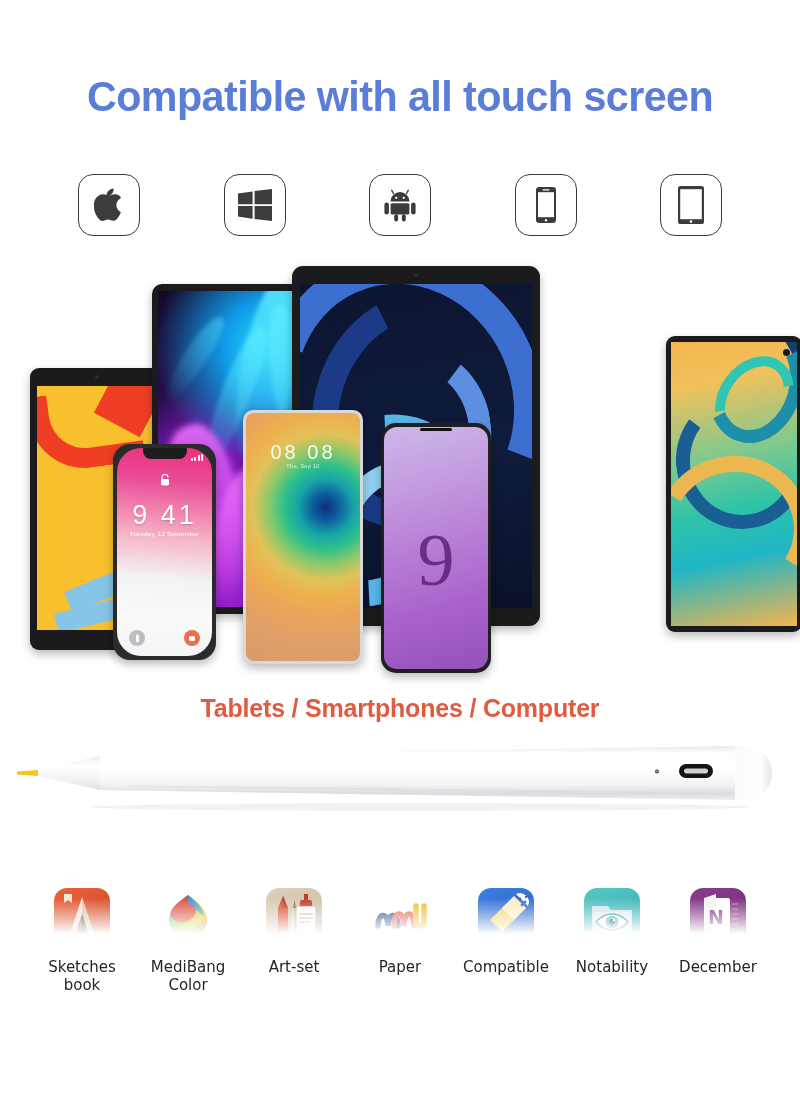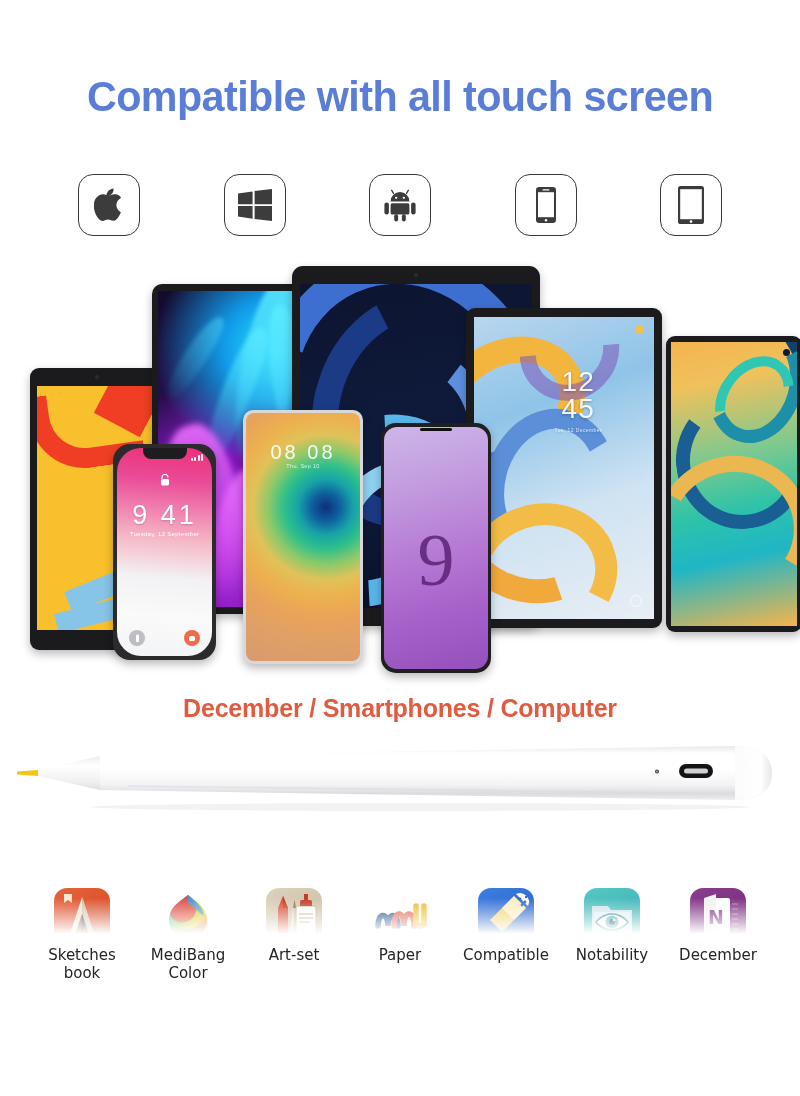--- a/index.html
+++ b/index.html
@@ -183,21 +183,21 @@
   
   .apps {
     position: absolute;
     top: 888px; left: 34px;
     width: 732px; height: 120px;
     display: flex; justify-content: space-between; align-items: flex-start;
   }
   .app { width: 96px; display: flex; flex-direction: column; align-items: center; }
   .app-icon { width: 56px; height: 56px; border-radius: 13px; overflow: hidden; position: relative; display:flex; align-items:center; justify-content:center; }
   .app-label {
-    margin-top: 3px; text-align: center;
+    margin-top: 15px; text-align: center;
     font-size: 15px; color: #252525; line-height: 1.18;
     font-family: "DejaVu Sans", sans-serif;
   }
 </style>
 </head>
 <body>
 
 <div class="headline">Compatible with all touch screen</div>
 
 <div class="os-row">
@@ -292,38 +292,20 @@
     <div class="cam-dot"></div>
     <div class="scr">
       <div class="air-ring" style="left:-14%;top:-10%;width:118%;height:92%;border-width:30px;border-color:#3d6fd0 #3d6fd0 transparent transparent;transform:rotate(-24deg);"></div>
       <div class="air-ring" style="left:6%;top:2%;width:86%;height:74%;border-width:26px;border-color:transparent transparent #1b3b86 #1b3b86;transform:rotate(18deg);"></div>
       <div class="air-ring" style="left:-4%;top:38%;width:74%;height:64%;border-width:26px;border-color:#59b6ea #59b6ea transparent transparent;transform:rotate(42deg);"></div>
       <div class="air-ring" style="left:24%;top:20%;width:58%;height:50%;border-width:22px;border-color:transparent #5d8fe0 #5d8fe0 transparent;transform:rotate(-8deg);"></div>
       <div class="air-ring" style="left:16%;top:54%;width:44%;height:40%;border-width:20px;border-color:#8fd2f2 transparent transparent #8fd2f2;transform:rotate(30deg);"></div>
     </div>
   </div>
 
-  <div class="dev" id="d-galtab">
-    <div class="scr">
-      <div class="air-ring" style="left:-26%;top:8%;width:90%;height:44%;border-width:26px;border-color:#f2b63e #f2b63e transparent transparent;transform:rotate(-32deg);border-radius:50%;"></div>
-      <div class="air-ring" style="left:-18%;top:44%;width:96%;height:50%;border-width:24px;border-color:transparent transparent #f0a93a #4f7fd0;transform:rotate(26deg);border-radius:50%;"></div>
-      <div class="air-ring" style="left:6%;top:30%;width:72%;height:52%;border-width:20px;border-color:#5b8fd8 transparent transparent #5b8fd8;transform:rotate(14deg);border-radius:50%;"></div>
-      <div class="air-ring" style="left:-6%;top:62%;width:86%;height:46%;border-width:22px;border-color:#f3bc46 #f3bc46 transparent transparent;transform:rotate(-18deg);border-radius:50%;"></div>
-      <div class="air-ring" style="left:26%;top:-6%;width:54%;height:34%;border-width:16px;border-color:transparent #7d56b8 #7d56b8 transparent;transform:rotate(40deg);border-radius:50%;opacity:.55;"></div>
-      <div class="tab-status">
-        <span class="tab-bat"></span>
-      </div>
-      <div class="tab-clock">
-        <div>12</div>
-        <div>45</div>
-        <div class="tab-sub">Tue, 12 December</div>
-      </div>
-      <div class="tab-home"></div>
-    </div>
-  </div>
 
   <div class="dev" id="d-matepad">
     <div class="scr">
       <div class="air-ring" style="left:22%;top:-16%;width:92%;height:54%;border-width:18px;border-color:#13406e #13406e transparent transparent;transform:rotate(-20deg);border-radius:50%;"></div>
       <div class="air-ring" style="left:30%;top:-6%;width:74%;height:42%;border-width:13px;border-color:transparent #1d8fa8 #1d8fa8 transparent;transform:rotate(16deg);border-radius:50%;"></div>
       <div class="air-ring" style="left:38%;top:4%;width:56%;height:32%;border-width:10px;border-color:#2fc6b4 transparent transparent #2fc6b4;transform:rotate(36deg);border-radius:50%;"></div>
       <div class="air-ring" style="left:4%;top:18%;width:104%;height:48%;border-width:14px;border-color:transparent transparent #1a5f93 #1a5f93;transform:rotate(-8deg);border-radius:50%;"></div>
       <div class="air-ring" style="left:-12%;top:40%;width:122%;height:52%;border-width:16px;border-color:#eab751 #eab751 transparent transparent;transform:rotate(-14deg);border-radius:50%;"></div>
       <div style="position:absolute;right:7px;top:7px;width:7px;height:7px;border-radius:50%;background:#0b1b33;"></div>
     </div>
@@ -365,21 +347,21 @@
   <div class="dev" id="d-s9">
     <div class="s9-bar"></div>
     <div class="scr">
       <div class="s9-nine">9</div>
     </div>
   </div>
 
   <div class="ground"></div>
 </div>
 
-<div class="subtitle">December / Smartphones / Computer</div>
+<div class="subtitle">Tablets / Smartphones / Computer</div>
 
 <div class="pen-wrap">
   <svg width="800" height="90" viewBox="0 0 800 90">
     <defs>
       <linearGradient id="bodyG" x1="0" y1="0" x2="0" y2="1">
         <stop offset="0%" stop-color="#e9e9eb"></stop>
         <stop offset="14%" stop-color="#ffffff"></stop>
         <stop offset="45%" stop-color="#ffffff"></stop>
         <stop offset="72%" stop-color="#f3f3f5"></stop>
         <stop offset="88%" stop-color="#dcdce0"></stop>

